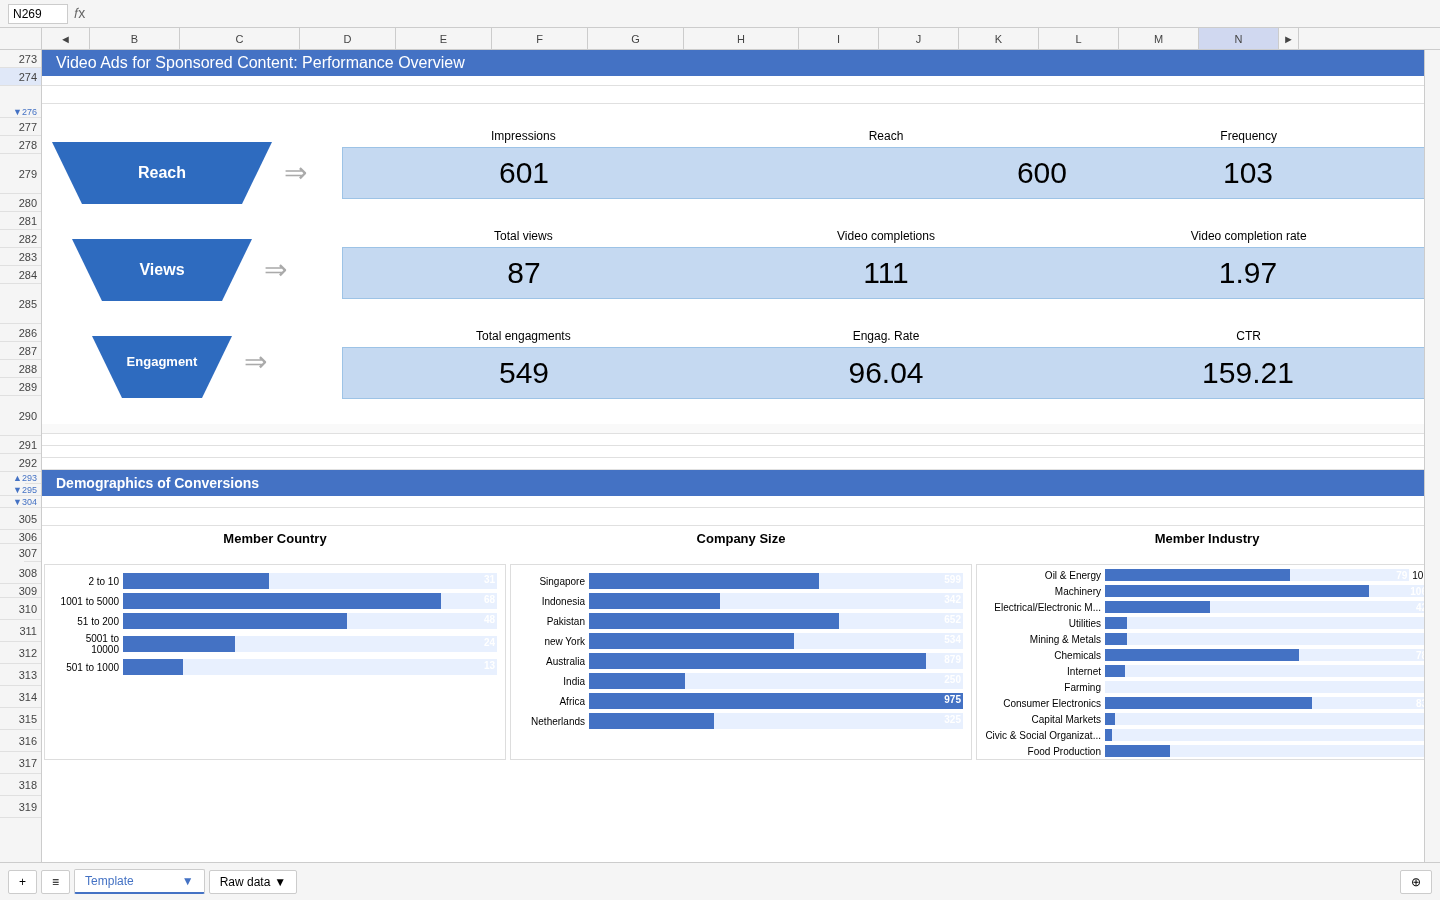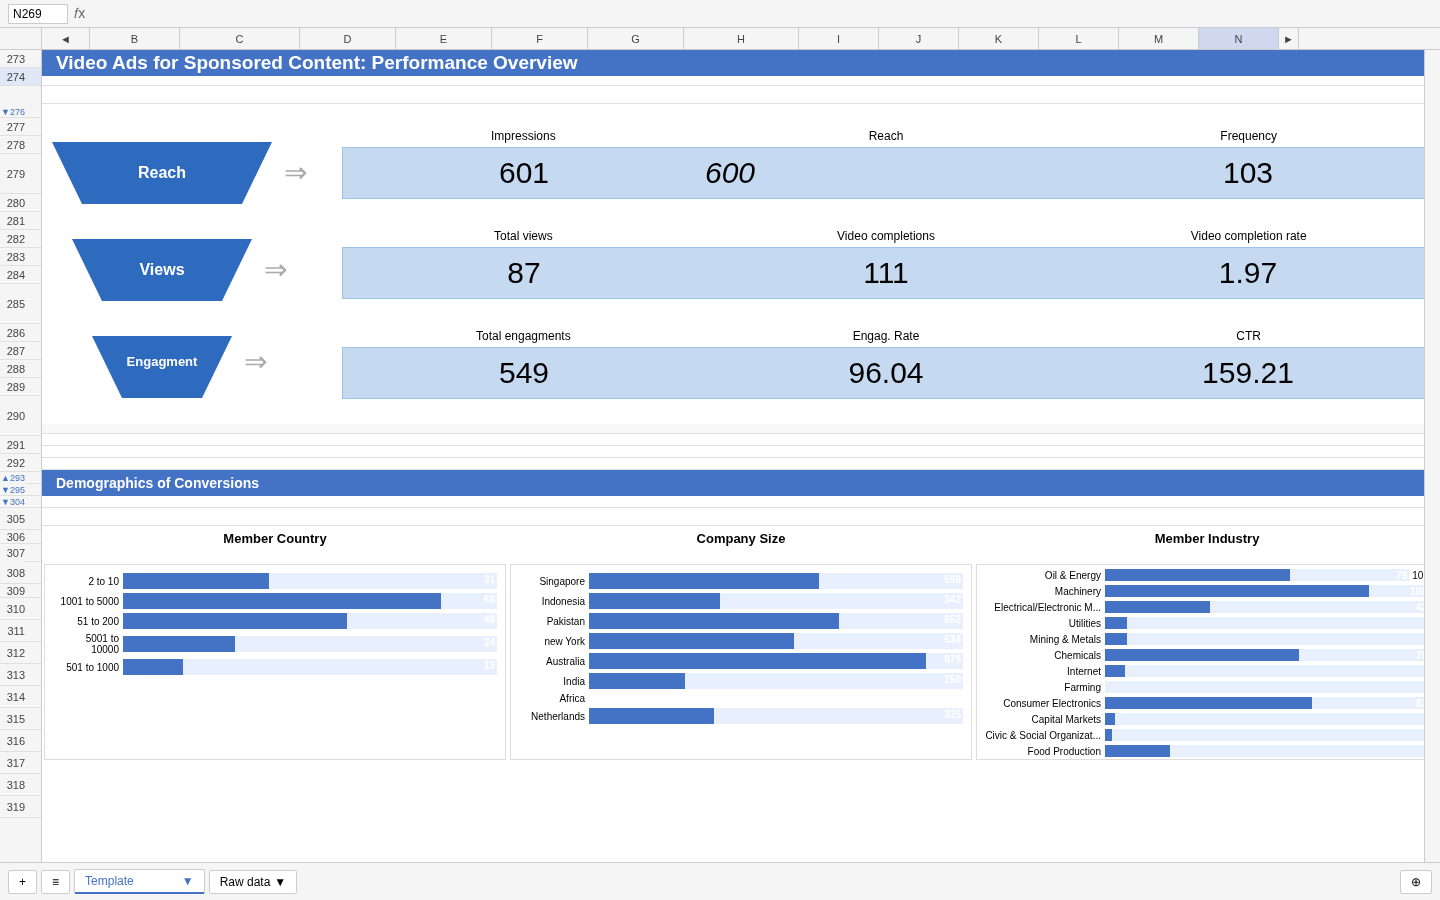--- a/index.html
+++ b/index.html
@@ -81,21 +81,21 @@
       flex-shrink: 0;
       background: #f5f5f5;
       border-right: 1px solid #ccc;
       display: flex;
       flex-direction: column;
     }
     .row-num {
       display: flex;
       align-items: center;
       justify-content: flex-end;
-      padding-right: 16px;
+      padding-right: 4px;
       font-size: 11px;
       color: #444;
       border-bottom: 1px solid #e0e0e0;
       flex-shrink: 0;
     }
 
     
     .content-area {
       flex: 1;
       background: white;
@@ -244,21 +244,21 @@
       <div class="row-num" style="height:22px;">315</div>
       <div class="row-num" style="height:22px;">316</div>
       <div class="row-num" style="height:22px;">317</div>
       <div class="row-num" style="height:22px;">318</div>
       <div class="row-num" style="height:22px;">319</div>
     </div>
 
     <div class="content-area">
 
       <div style="height:26px; background:#4472c4; display:flex; align-items:center; padding-left:14px;">
-        <span style="color:white; font-size:19px; font-weight:bold;">Video Ads for Sponsored Content: Performance Overview</span>
+        <span style="color:white; font-size:16px; font-weight:normal;">Video Ads for Sponsored Content: Performance Overview</span>
       </div>
 
       <div style="height:10px; border-bottom:1px solid #e0e0e0;"></div>
 
       <div style="height:18px; border-bottom:1px solid #e0e0e0;"></div>
 
       <div style="display:flex; height:320px;">
 
         <div style="width:300px; flex-shrink:0; display:flex; flex-direction:column; align-items:center; justify-content:space-around; padding: 20px 10px;">
 
@@ -297,21 +297,21 @@
         <div style="flex:1; display:flex; flex-direction:column; justify-content:space-around; padding:10px 10px 10px 0;">
 
           <div>
             <div style="display:flex; justify-content:space-around; font-size:12px; margin-bottom:4px;">
               <span style="flex:1;text-align:center;">Impressions</span>
               <span style="flex:1;text-align:center;">Reach</span>
               <span style="flex:1;text-align:center;">Frequency</span>
             </div>
             <div style="display:flex; background:#c5d9f1; border:1px solid #9dc3e6; padding:8px 0;">
               <span style="flex:1;text-align:center;font-size:30px;">601</span>
-              <span style="flex:1;text-align:left;font-size:30px;font-style:italic;">600</span>
+              <span style="flex:1;text-align:right;font-size:30px;">600</span>
               <span style="flex:1;text-align:center;font-size:30px;">103</span>
             </div>
           </div>
 
           <div>
             <div style="display:flex; justify-content:space-around; font-size:12px; margin-bottom:4px;">
               <span style="flex:1;text-align:center;">Total views</span>
               <span style="flex:1;text-align:center;">Video completions</span>
               <span style="flex:1;text-align:center;">Video completion rate</span>
             </div>
@@ -438,20 +438,24 @@
           </div>
           <div class="bar-row">
             <div class="bar-label">India</div>
             <div class="bar-container">
               <div class="bar-fill" style="width:25.7%;"></div>
               <span class="bar-value">250</span>
             </div>
           </div>
           <div class="bar-row">
             <div class="bar-label">Africa</div>
+            <div class="bar-container">
+              <div class="bar-fill" style="width:100%;"></div>
+              <span class="bar-value">975</span>
+            </div>
           </div>
           <div class="bar-row">
             <div class="bar-label">Netherlands</div>
             <div class="bar-container">
               <div class="bar-fill" style="width:33.3%;"></div>
               <span class="bar-value">325</span>
             </div>
           </div>
         </div>
 

